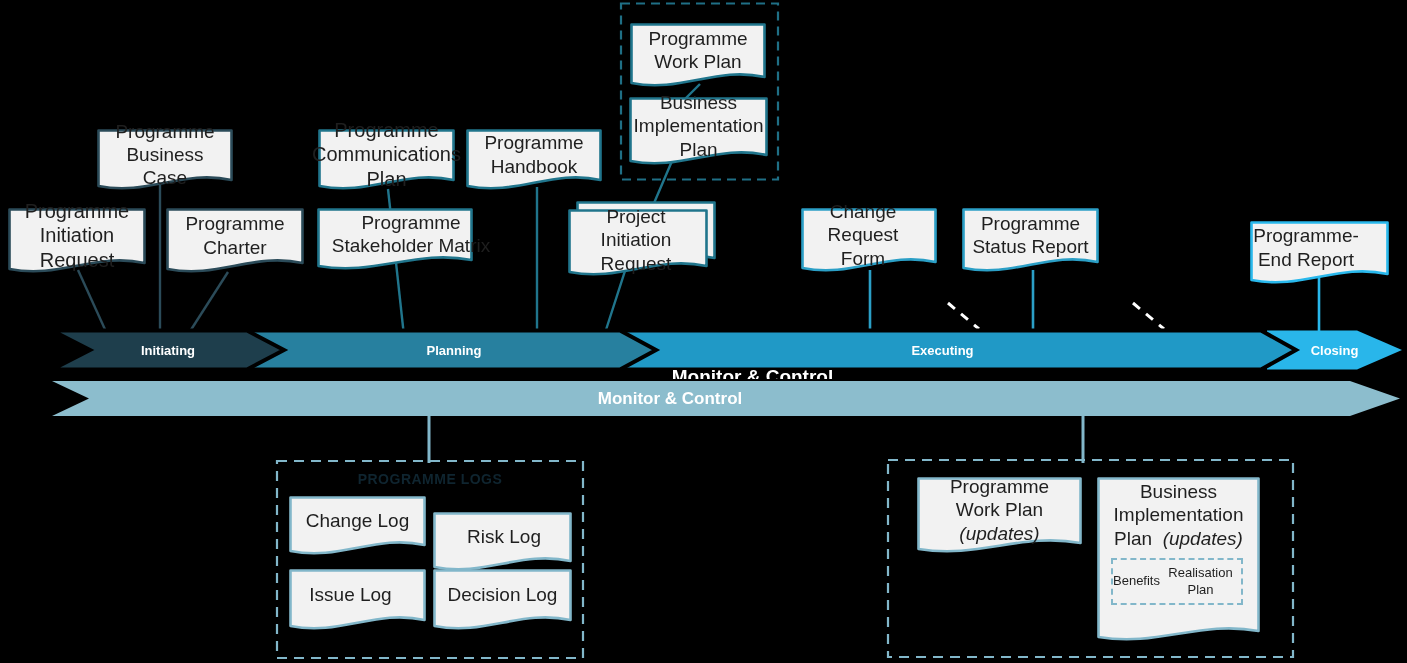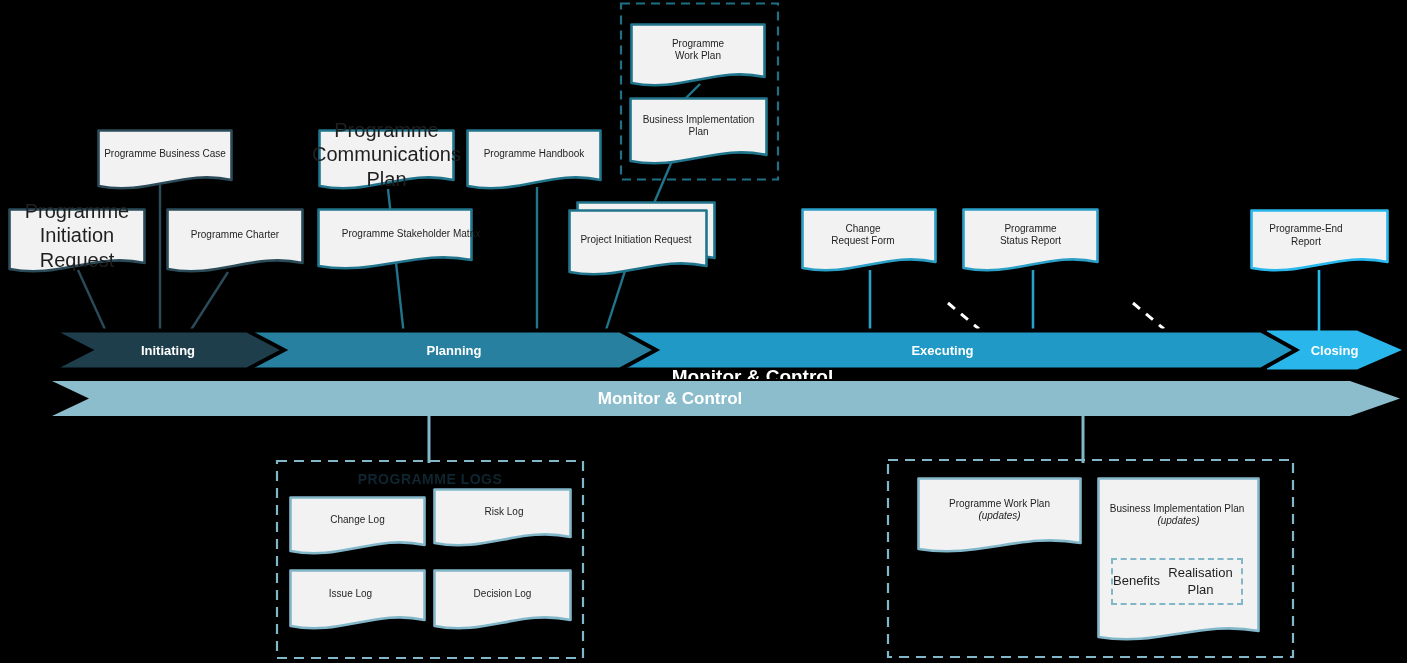--- a/index.html
+++ b/index.html
@@ -2,21 +2,21 @@
 <html><head>
 <meta charset="utf-8">
 <style>
   html,body{margin:0;padding:0;background:#000;}
   .stage{position:relative;width:1407px;height:663px;background:#000;
          font-family:"Liberation Sans",sans-serif;overflow:hidden;}
   svg.layer{position:absolute;left:0;top:0;}
   .doc{position:absolute;}
   .doc-label{position:absolute;inset:2px 5px 15px 5px;display:flex;flex-direction:column;
              align-items:center;justify-content:center;text-align:center;
-             font-size:10px;color:#1F1F1F;line-height:1.22;z-index:1;}
+             font-size:19px;color:#1F1F1F;line-height:1.22;z-index:1;}
   .doc-label .ln{display:block;}
   .doc-label i{font-style:italic;}
   .fs14 .doc-label{font-size:20px;}
   .doc.stacked .doc-label{inset:10px 16px 18px 4px;margin-top:8px;}
   .doc.tall .doc-label{inset:4px 6px 95px 6px;}
   .band-label{position:absolute;display:flex;align-items:center;justify-content:center;
               color:#FFF;font-weight:bold;font-size:13px;white-space:nowrap;}
   .band-label.mc{font-size:17px;}
   .ghost{position:absolute;left:650px;top:367px;width:205px;height:12px;overflow:hidden;
          color:#FFF;font-weight:bold;font-size:19px;line-height:19px;text-align:center;white-space:nowrap;}
@@ -145,35 +145,35 @@
   <div class="doc" style="left:962px;top:208px;width:137px;height:67px">
       <svg width="137" height="67" style="position: absolute; left: 0px; top: 0px; overflow: visible;">
         <path d="M1.5 1.5 H135.5 V54 C86.31 43 52.06 70 1.5 60 Z" fill="#F2F2F2" stroke="#2B9FC6" stroke-width="2.6" stroke-linejoin="round"></path>
       </svg>
     <div class="doc-label">
       <span class="ln">Programme</span>
       <span class="ln">Status Report</span>
     </div>
   </div>
 
-  <div class="doc" style="left:1250px;top:209px;width:112px;height:66px">
+  <div class="doc" style="left:1250px;top:221px;width:112px;height:66px">
       <svg width="139" height="66" style="position: absolute; left: 0px; top: 0px; overflow: visible;">
         <path d="M1.5 1.5 H137.5 V53 C87.57000000000001 42 52.82 69 1.5 59 Z" fill="#F2F2F2" stroke="#29B8EC" stroke-width="2.6" stroke-linejoin="round"></path>
       </svg>
     <div class="doc-label">Programme-End Report</div>
   </div>
 
   <div class="logs-title">PROGRAMME LOGS</div>
   <div class="doc" style="left:289px;top:496px;width:137px;height:62px">
       <svg width="137" height="62" style="position: absolute; left: 0px; top: 0px; overflow: visible;">
         <path d="M1.5 1.5 H135.5 V49 C86.31 38 52.06 65 1.5 55 Z" fill="#F2F2F2" stroke="#82B7CA" stroke-width="2.6" stroke-linejoin="round"></path>
       </svg>
     <div class="doc-label">Change Log</div>
   </div>
-  <div class="doc" style="left:433px;top:488px;width:142px;height:62px">
+  <div class="doc" style="left:433px;top:512px;width:142px;height:62px">
       <svg width="139" height="62" style="position: absolute; left: 0px; top: 0px; overflow: visible;">
         <path d="M1.5 1.5 H137.5 V49 C87.57000000000001 38 52.82 65 1.5 55 Z" fill="#F2F2F2" stroke="#82B7CA" stroke-width="2.6" stroke-linejoin="round"></path>
       </svg>
     <div class="doc-label">Risk Log</div>
   </div>
   <div class="doc" style="left:289px;top:569px;width:123px;height:64px">
       <svg width="137" height="64" style="position: absolute; left: 0px; top: 0px; overflow: visible;">
         <path d="M1.5 1.5 H135.5 V51 C86.31 40 52.06 67 1.5 57 Z" fill="#F2F2F2" stroke="#82B7CA" stroke-width="2.6" stroke-linejoin="round"></path>
       </svg>
     <div class="doc-label">Issue Log</div>

